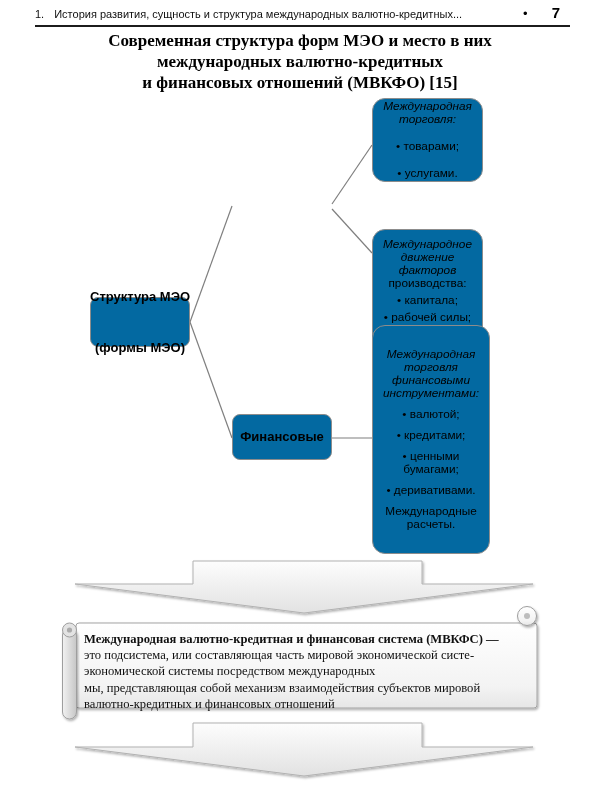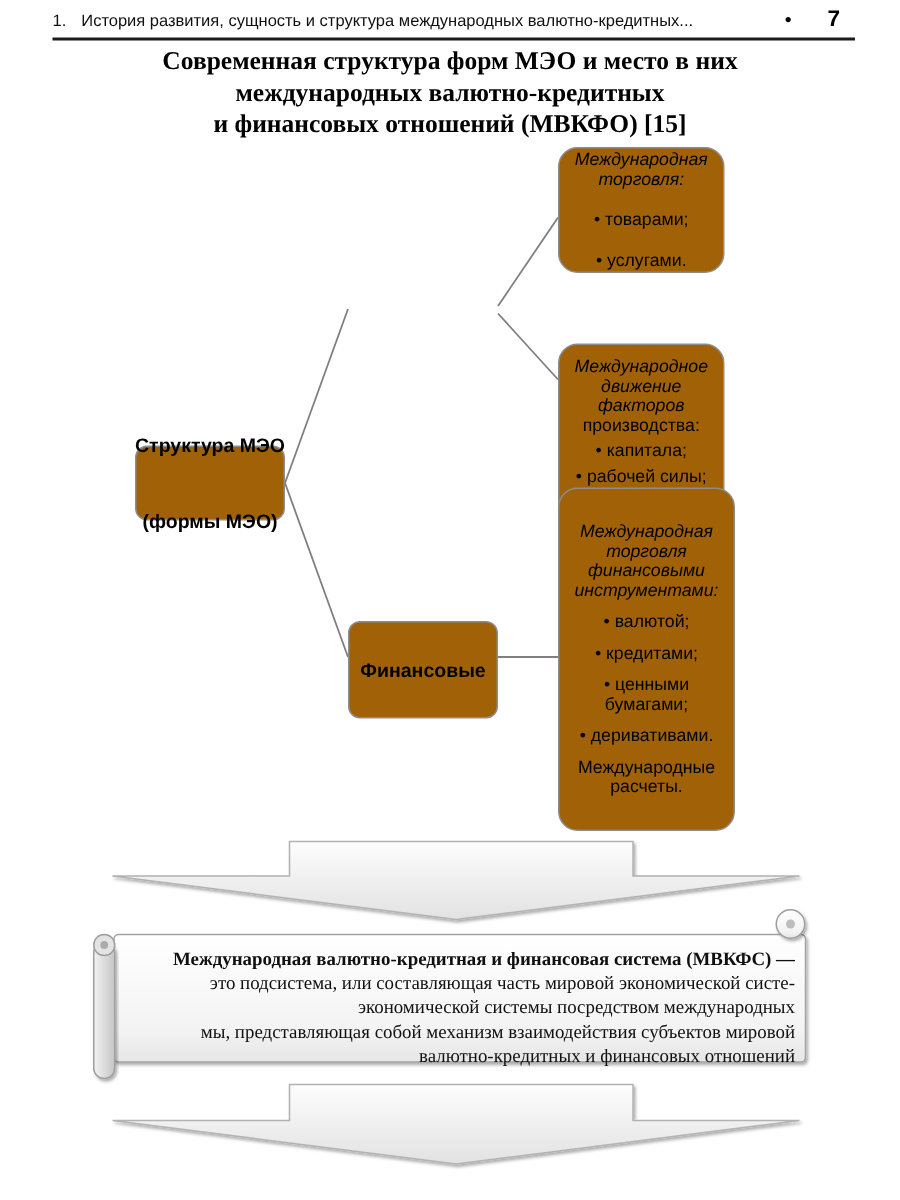--- a/index.html
+++ b/index.html
@@ -15,39 +15,39 @@
   .hdr-page{font-size:15px;font-weight:bold;}
 
   
   .fig-title{position:absolute;left:0;top:30px;width:600px;text-align:center;
              font-family:"Liberation Serif",serif;font-weight:bold;font-size:17px;line-height:21px;}
 
   
   .layer{position:absolute;left:0;top:0;width:600px;height:800px;}
 
   
-  .gbox{position:absolute;background:#a16207;border:1px solid #8c8c8c;box-sizing:border-box;
+  .gbox{position:absolute;background:#0369a1;border:1px solid #8c8c8c;box-sizing:border-box;
         display:flex;flex-direction:column;align-items:center;justify-content:center;
         text-align:center;}
   .node{border-radius:8px;font-weight:bold;font-size:13px;line-height:16px;white-space:nowrap;}
   #root-box{left:90px;top:297px;width:100px;height:50px;gap:35px;}
   #econ-box{left:232px;top:182px;width:100px;height:48px;}
-  #fin-box{left:232px;top:414px;width:100px;height:65px;}
+  #fin-box{left:232px;top:414px;width:100px;height:46px;}
   .leaf{border-radius:13px;font-size:11.8px;line-height:13px;padding:6px 2px;}
   #leaf1{left:372px;top:98px;width:111px;height:84px;}
   #leaf2{left:372px;top:196px;width:111px;height:120px;margin-top:33px;}
   #leaf3{left:372px;top:325px;width:118px;height:229px;}
   .leaf .hd{font-style:italic;}
   .leaf .bullet{margin-top:14px;}
   #leaf2 .bullet{margin-top:4px;text-align:center;}
   #leaf3 .bullet{margin-top:8px;}
   #leaf3 .footer{margin-top:8px;}
 
   
-  .banner-text{position:absolute;left:84px;top:631px;width:446px;text-align:right;
+  .banner-text{position:absolute;left:84px;top:631px;width:446px;text-align:left;
                font-family:"Liberation Serif",serif;font-size:12.6px;line-height:16.2px;color:#101010;}
   .banner-text .b1{font-weight:bold;}
 </style>
 </head>
 <body>
 
 <div class="page">
 
   <div class="hdr">
     <div class="hdr-left">

